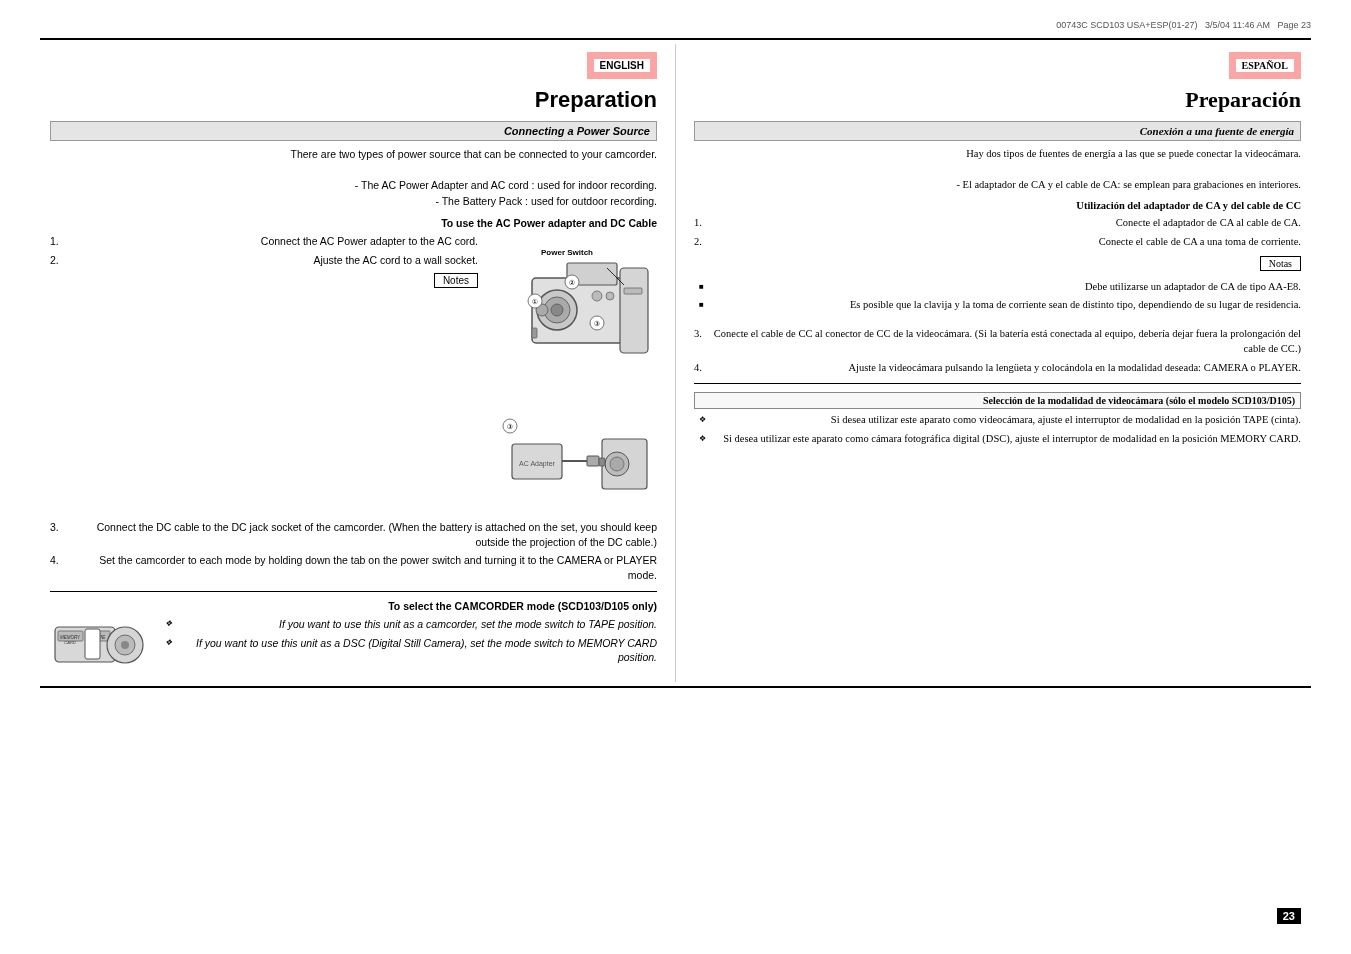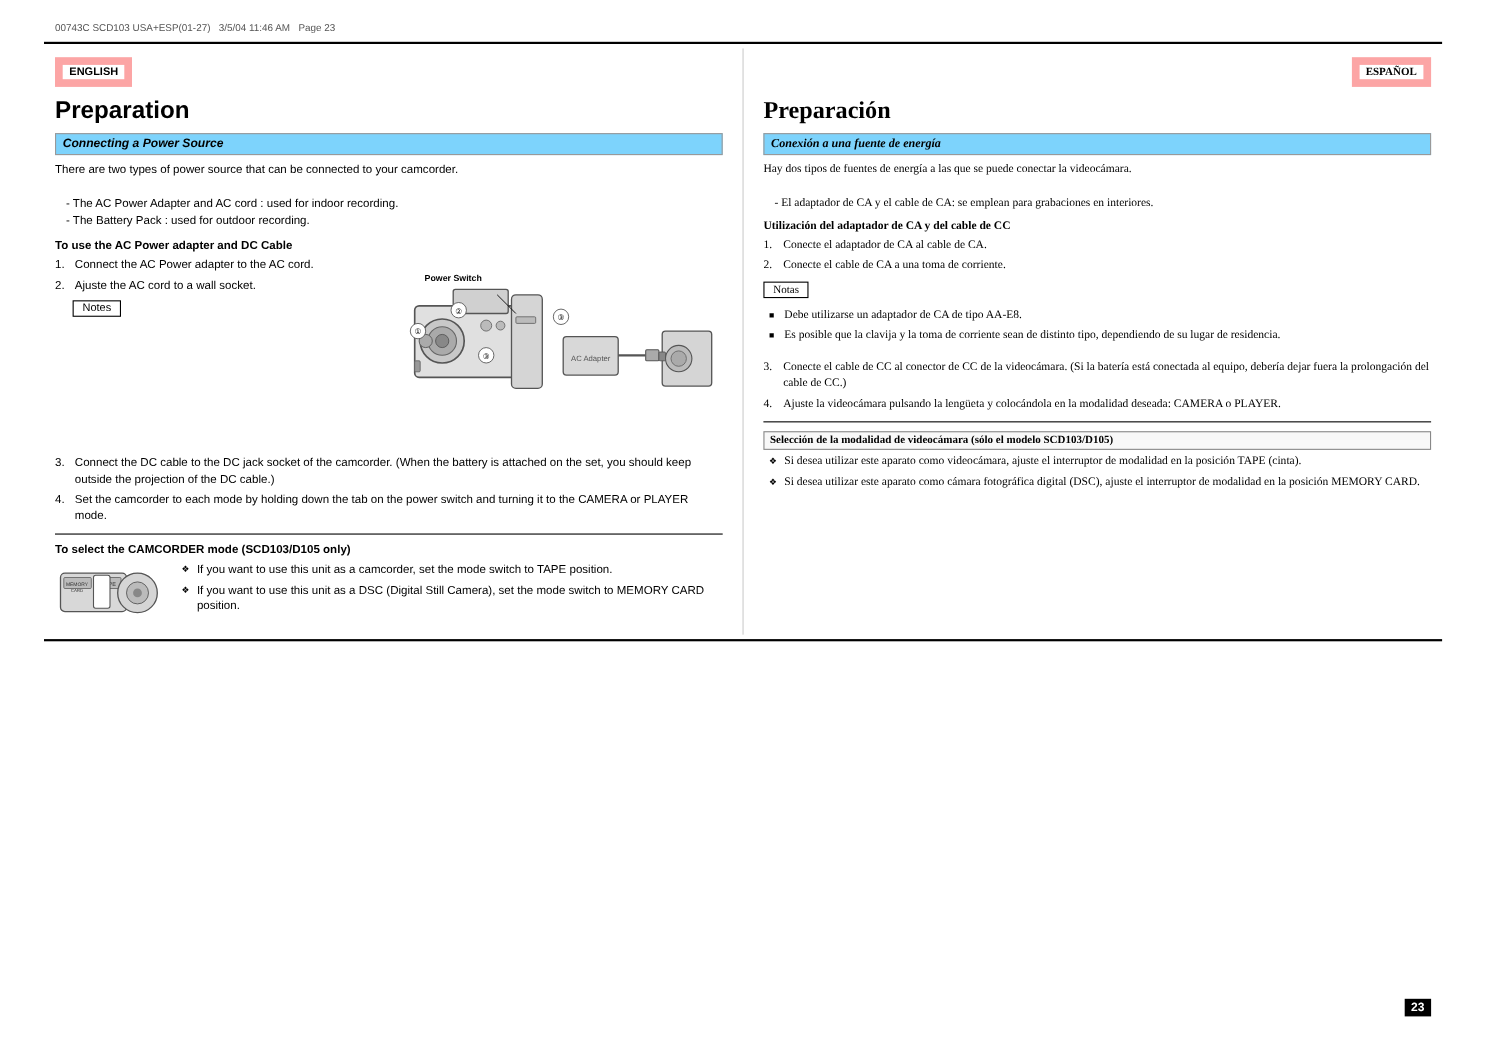--- a/index.html
+++ b/index.html
@@ -13,20 +13,21 @@
       overflow: hidden;
       position: relative;
     }
 
     .page-container {
       width: 1351px;
       height: 954px;
       background: #fff;
       position: relative;
       padding: 20px 40px;
+      text-align: right;
     }
 
     
     .top-header {
       font-size: 9px;
       color: #555;
       margin-bottom: 8px;
       padding-left: 10px;
     }
 
@@ -62,21 +63,21 @@
       margin-bottom: 4px;
     }
 
     h1.page-title {
       font-size: 24px;
       font-weight: bold;
       margin-bottom: 8px;
     }
 
     .section-header {
-      background: #7dd3fc;
+      background: #e5e5e5;
       border: 1px solid #999;
       padding: 3px 6px;
       font-style: italic;
       font-weight: bold;
       font-size: 11px;
       margin-bottom: 6px;
     }
 
     .intro-text {
       font-size: 10.5px;
@@ -271,21 +272,21 @@
           <ol class="numbered-list" style="margin-bottom:0;">
             <li>Connect the AC Power adapter to the AC cord.</li>
             <li>Ajuste the AC cord to a wall socket.</li>
           </ol>
 
           <div style="margin-top:6px; margin-bottom:4px;padding-left:16px;">
             <span class="notes-box">Notes</span>
           </div>
         </div>
 
-        <div class="image-part" style="flex:0 0 155px; display:flex; flex-direction:row; align-items:center; justify-content:flex-start; padding-top:4px;">
+        <div class="image-part" style="flex:0 0 155px; display:flex; flex-direction:column; align-items:center; justify-content:flex-start; padding-top:4px;">
           <svg class="diagram-svg" width="155" height="170" viewBox="0 0 155 170">
 
             <rect x="30" y="40" width="100" height="65" rx="4" fill="#e0e0e0" stroke="#555" stroke-width="1.5"></rect>
 
             <circle cx="55" cy="72" r="20" fill="#c8c8c8" stroke="#555" stroke-width="1.5"></circle>
             <circle cx="55" cy="72" r="13" fill="#aaa" stroke="#666" stroke-width="1"></circle>
             <circle cx="55" cy="72" r="6" fill="#888" stroke="#555" stroke-width="0.8"></circle>
 
             <rect x="65" y="25" width="50" height="22" rx="2" fill="#d0d0d0" stroke="#555" stroke-width="1.2"></rect>
 
@@ -334,21 +335,21 @@
 
       <ol class="numbered-list" style="counter-reset: item 2;">
         <li>Connect the DC cable to the DC jack socket of the camcorder. (When the battery is attached on the set, you should keep outside the projection of the DC cable.)</li>
         <li>Set the camcorder to each mode by holding down the tab on the power switch and turning it to the CAMERA or PLAYER mode.</li>
       </ol>
 
       <div class="horizontal-line"></div>
 
       <div class="sub-heading">To select the CAMCORDER mode (SCD103/D105 only)</div>
 
-      <div style="display:flex; flex-direction:row; gap:10px; align-items:flex-start;">
+      <div style="display:flex; flex-direction:row; gap:10px; align-items:flex-start;font-style:italic;">
         <div style="flex:0 0 100px;">
           <svg width="100" height="55" viewBox="0 0 100 55">
 
             <rect x="5" y="10" width="60" height="35" rx="4" fill="#d8d8d8" stroke="#555" stroke-width="1.2"></rect>
 
             <rect x="8" y="14" width="25" height="10" rx="1" fill="#bbb" stroke="#666" stroke-width="0.8"></rect>
             <text x="20" y="22" font-size="4.5" fill="#333" text-anchor="middle">MEMORY</text>
             <text x="20" y="27" font-size="4" fill="#333" text-anchor="middle">CARD</text>
 
             <rect x="38" y="14" width="22" height="10" rx="1" fill="#bbb" stroke="#666" stroke-width="0.8"></rect>

